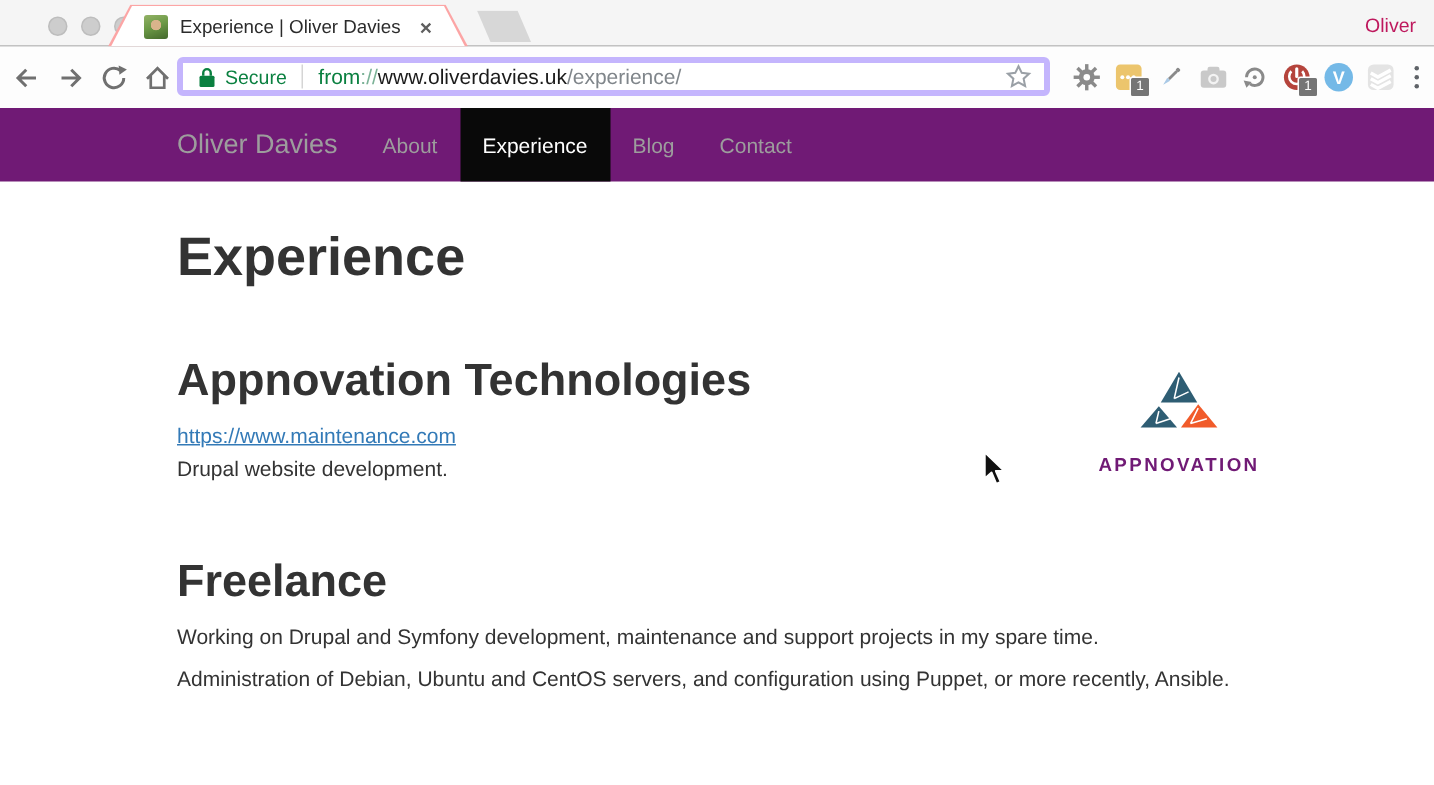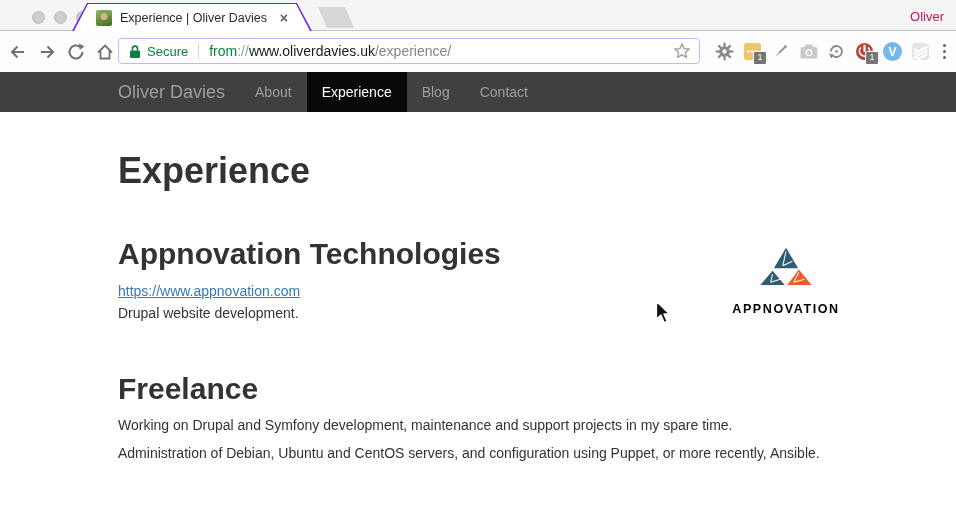--- a/index.html
+++ b/index.html
@@ -6,76 +6,76 @@
   body{
     width:956px;height:523px;overflow:hidden;position:relative;
     font-family:"Liberation Sans",sans-serif;background:#fff;
   }
   
   .tabstrip{position:absolute;top:0;left:0;right:0;height:31px;background:#f5f5f5;z-index:2;}
   .tabstrip::after{content:'';position:absolute;bottom:0;left:0;right:0;height:1px;background:#c2c2c2;}
   .traffic{position:absolute;top:11px;left:32px;display:flex;gap:9px;z-index:3;}
   .light{width:13px;height:13px;border-radius:50%;background:#cdcdcd;border:1px solid #bdbdbd;box-sizing:border-box;}
   .tab-outer{position:absolute;left:72px;top:3px;width:240px;height:28px;z-index:3;
-    background:#6d28d9;clip-path:polygon(0 100%,15px 0,calc(100% - 15px) 0,100% 100%);}
+    background:#fca5a5;clip-path:polygon(0 100%,15px 0,calc(100% - 15px) 0,100% 100%);}
   .tab-inner{position:absolute;left:2px;right:2px;top:1px;bottom:0;background:#fff;
     clip-path:polygon(0 100%,14px 0,calc(100% - 14px) 0,100% 100%);
     display:flex;align-items:center;padding:0 22px;box-sizing:border-box;}
   .favicon{width:16px;height:16px;border-radius:2px;flex:0 0 16px;margin-right:8px;
     background:
       radial-gradient(circle at 50% 42%, #d9b48b 0 27%, rgba(0,0,0,0) 30%),
       linear-gradient(160deg,#93b266 0%,#6d9a47 45%,#43682c 100%);}
   .tab-title{font-size:12.5px;font-weight:500;color:#2b2b2b;white-space:nowrap;overflow:hidden;flex:1;}
   .tab-close{font-size:14px;font-weight:700;color:#5f5f5f;margin-left:8px;line-height:1;cursor:default;}
   .newtab-btn{position:absolute;left:318px;top:7px;width:36px;height:21px;background:#d7d7d7;z-index:3;
     clip-path:polygon(0 0,calc(100% - 9px) 0,100% 100%,9px 100%);}
   .profile-name{position:absolute;top:9px;right:12px;font-size:13px;color:#be185d;z-index:3;}
 
   
   .toolbar{position:absolute;top:31px;left:0;right:0;height:41px;background:#fdfdfd;z-index:1;}
   .navbtns{position:absolute;left:6px;top:0;height:41px;display:flex;align-items:center;gap:5px;}
   .navbtn{width:24px;height:24px;display:flex;align-items:center;justify-content:center;}
-  .omnibox{position:absolute;left:118px;top:7px;width:582px;height:26px;border:1px solid #c4b5fd;border-radius:4px;
+  .omnibox{position:absolute;left:118px;top:7px;width:582px;height:26px;border:4px solid #c4b5fd;border-radius:4px;
     background:#fff;display:flex;align-items:center;padding:0 8px 0 10px;box-sizing:border-box;}
   .secure-label{color:#0a8040;font-size:13px;font-weight:500;margin:0 10px 0 6px;}
   .omni-sep{width:1px;height:16px;background:#d5d5d5;margin-right:10px;}
   .url{font-size:14px;white-space:nowrap;}
   .url .scheme{color:#0a8040;}
   .url .sep{color:#7bb297;}
   .url .host{color:#1b1b1b;}
   .url .path{color:#80868b;}
   .omni-star{margin-left:auto;display:flex;align-items:center;}
   .extrow{position:absolute;right:6px;top:0;height:41px;display:flex;align-items:center;gap:8px;}
   .ext{position:relative;width:20px;height:20px;display:flex;align-items:center;justify-content:center;}
   .ext-badge{position:absolute;right:-4px;bottom:-3px;background:#757575;color:#fff;font-size:9px;
     line-height:1;padding:1.5px 3px;border-radius:2px;border:1px solid #fdfdfd;}
   .ext-badge:empty{display:none;}
   .vimeo{width:19px;height:19px;border-radius:50%;background:#74b9e7;color:#fff;font-size:12px;font-weight:700;
     display:flex;align-items:center;justify-content:center;}
   .menu-dots{display:flex;flex-direction:column;gap:2.5px;padding:0 4px;}
   .menu-dots i{width:3.5px;height:3.5px;border-radius:50%;background:#5f6368;}
 
   
-  .site-nav{position:absolute;top:72px;left:0;right:0;height:40px;background:#404040;display:flex;align-items:stretch;z-index:1;}
+  .site-nav{position:absolute;top:72px;left:0;right:0;height:49px;background:#701a75;display:flex;align-items:stretch;z-index:1;}
   .site-nav .inner{margin-left:103px;display:flex;align-items:stretch;}
   .brand{color:#9d9d9d;font-size:18px;padding:0 15px;display:flex;align-items:center;}
   .navitem{color:#9d9d9d;font-size:14px;padding:0 15px;display:flex;align-items:center;cursor:pointer;}
   .navitem.active{background:#090909;color:#fff;}
 
   
   .container{position:absolute;top:121px;left:118px;width:722px;color:#333;}
   h1.page-title{font-size:36px;font-weight:700;margin:30px 0 0;line-height:40px;color:#333;}
   .job{position:relative;margin-top:48px;}
   .job h2{font-size:30px;font-weight:700;margin:31px 0 13px;line-height:30px;color:#333;}
   .job a.joblink{color:#337ab7;font-size:14px;text-decoration:underline;line-height:16px;display:inline-block;margin:0 0 6px;}
   .meta{color:#777;font-size:14px;margin:0 0 9px;line-height:16px;}
   .job p.body{color:#333;font-size:14px;margin:0 0 12px;line-height:16px;}
   .job.second h2{margin-top:53px;}
   .appnovation-logo{position:absolute;top:0;right:-6px;width:120px;text-align:center;}
-  .logo-caption{font-size:12.5px;font-weight:700;letter-spacing:1.6px;color:#000000;margin-top:3px;white-space:nowrap;}
+  .logo-caption{font-size:12.5px;font-weight:700;letter-spacing:1.6px;color:#701a75;margin-top:3px;white-space:nowrap;}
 
   
   .cursor{position:absolute;left:655px;top:300px;z-index:9;}
 </style>
 </head>
 <body>
 
 <div class="tabstrip">
   <div class="traffic">
     <span class="light"></span>
@@ -218,21 +218,21 @@
     <span class="navitem">Blog</span>
     <span class="navitem">Contact</span>
   </div>
 </div>
 
 <div class="container">
   <h1 class="page-title">Experience</h1>
 
   <div class="job">
     <h2>Appnovation Technologies</h2>
-    <a class="joblink" href="#">https://www.appnovation.com</a>
+    <a class="joblink" href="#">https://www.maintenance.com</a>
     <p class="body">Drupal website development.</p>
 
     <div class="appnovation-logo">
       <svg width="64" height="56" viewBox="0 0 100 62">
         <polygon points="50,1 31,33 69,33" fill="#2e5d73"></polygon>
         <path d="M50,7 L45,29 M45,29 L60,22" stroke="#fff" stroke-width="1.6" fill="none"></path>
         <polygon points="29,37 10,59 48,59" fill="#2e5d73"></polygon>
         <path d="M29,42 L26,55 M26,55 L41,50" stroke="#fff" stroke-width="1.6" fill="none"></path>
         <polygon points="70,35 52,59 90,59" fill="#f15b2a"></polygon>
         <path d="M70,39 L62,55 M62,55 L79,50" stroke="#fff" stroke-width="1.6" fill="none"></path>

